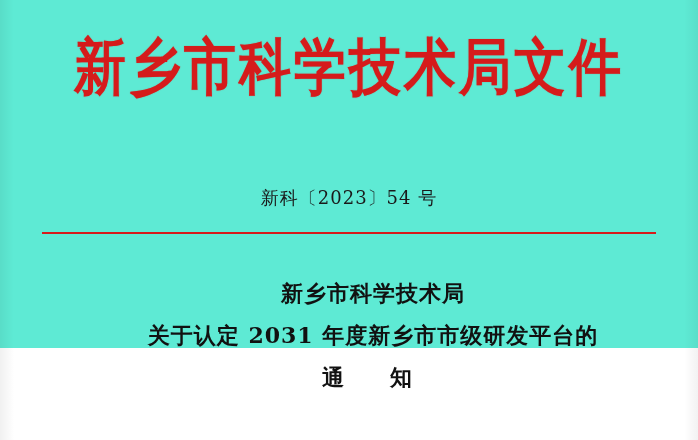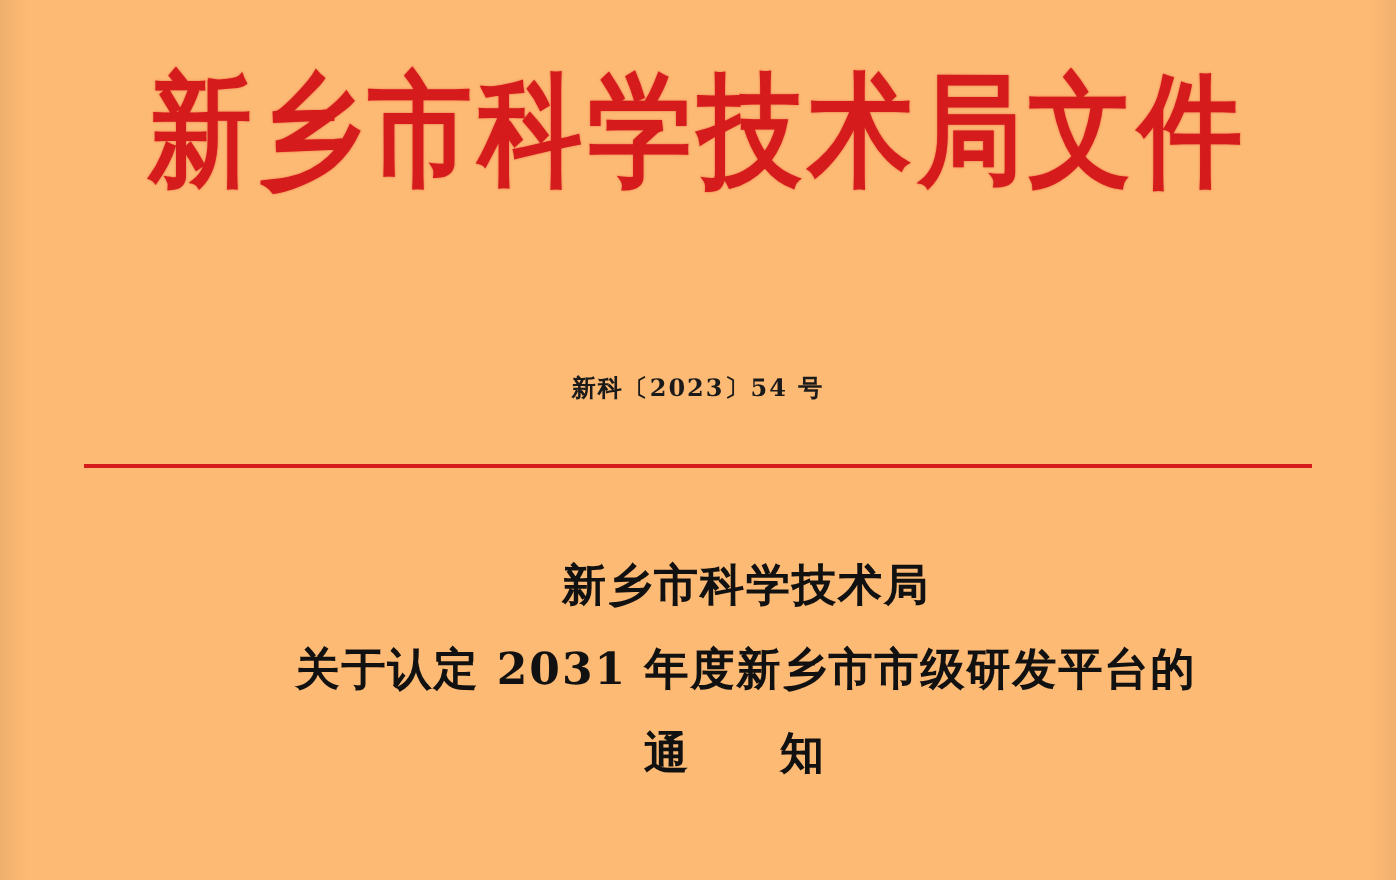--- a/index.html
+++ b/index.html
@@ -9,22 +9,22 @@
   body {
     width: 698px;
     height: 440px;
     background: #ffffff;
     font-family: "DejaVu Serif", "Liberation Serif", serif;
     overflow: hidden;
   }
   .page {
     position: relative;
     width: 698px;
-    height: 440px;
-    background: #fdba74;
+    height: 348px;
+    background: #5eead4;
   }
   
   .masthead {
     position: absolute;
     top: 30px;
     left: 0;
     width: 698px;
     text-align: center;
     color: #d51b1b;
     font-family: "DejaVu Serif", "Liberation Serif", serif;
@@ -38,24 +38,23 @@
     text-shadow: 0 0 1px rgba(213,27,27,0.55);
   }
   
   .doc-number {
     position: absolute;
     top: 186px;
     left: 0;
     width: 698px;
     text-align: center;
     color: #1a1a1a;
-    font-size: 12px;
+    font-size: 18px;
     letter-spacing: 1px;
     white-space: nowrap;
-    font-weight: bold;
   }
   
   .red-rule {
     position: absolute;
     top: 232px;
     left: 42px;
     width: 614px;
     height: 2px;
     background: #d51b1b;
   }

